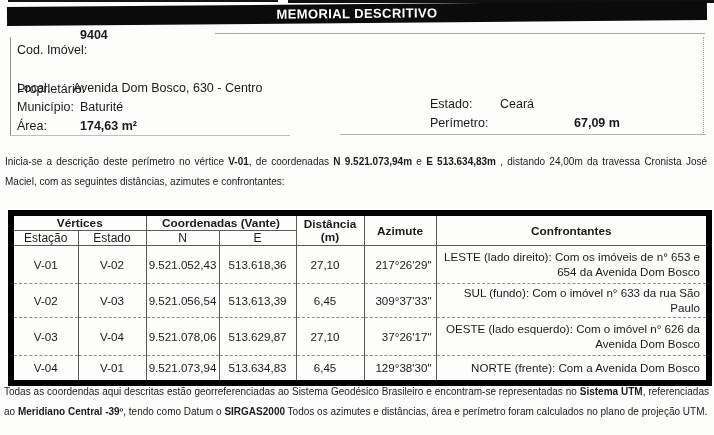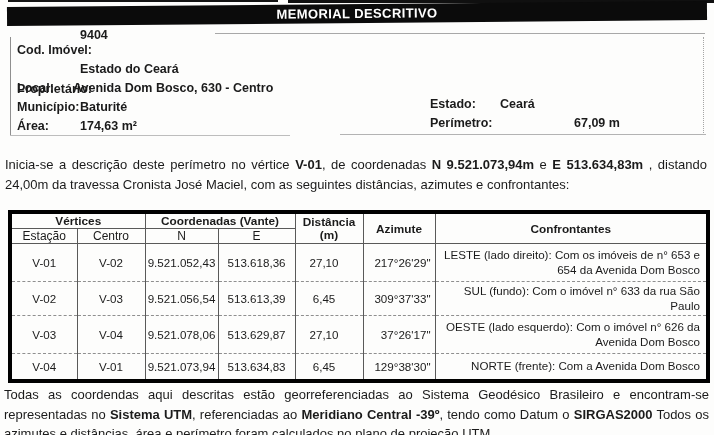--- a/index.html
+++ b/index.html
@@ -28,36 +28,36 @@
   .titlebar {
     position:absolute; left:7px; top:4px; width:700px; height:19px;
     background:#0b0b0b; transform:rotate(-0.5deg);
     display:flex; align-items:center; justify-content:center;
   }
   .titlebar span {
     color:#ffffff; font-weight:bold; font-size:13px; letter-spacing:0.4px;
   }
 
   
-  .flabel, .fvalue { position:absolute; font-size:12.5px; white-space:nowrap;font-weight:bold; }
+  .flabel, .fvalue { position:absolute; font-size:12.5px; white-space:nowrap; }
   .bold { font-weight:bold; }
 
   
   .para {
     position:absolute; text-align:justify;
-    font-size:13px; line-height:19.5px;
+    font-size:10px; line-height:19.5px;
   }
   .para .bold { font-weight:bold; }
 
   
   table.mem {
     position:absolute; left:8px; top:210px; width:698px;
     border-collapse:collapse; table-layout:fixed;
     font-size:11.6px; color:#1b1b1b;
-    border:4px solid #000000;
+    border:6px solid #000000;
   }
   .mem th, .mem td { border:1px solid #595959; padding:0; overflow:hidden; }
   .mem thead th { font-weight:bold; text-align:center; font-size:11.8px; }
   .mem thead tr.sub th { font-weight:normal; font-size:12px; }
   .mem thead tr { height:15px; }
   .mem tbody td {
     border-top:1px dashed #8f8f8f; border-bottom:1px dashed #8f8f8f;
   }
   .mem .c { text-align:center; vertical-align:middle; }
   .mem .dist { text-align:center; padding-right:10px; vertical-align:middle; }
@@ -85,21 +85,20 @@
   <div class="art art-fields-bottom2"></div>
 
   <div class="titlebar">
     <span>MEMORIAL DESCRITIVO</span>
   </div>
 
   <span class="flabel" style="left:17px; top:43px;">Cod. Imóvel:</span>
   <span class="fvalue bold" style="left:80px; top:28px;">9404</span>
 
   <span class="flabel" style="left:17px; top:62px;margin-top:20px;">Proprietário:</span>
-  <span class="fvalue" style="left:80px; top:62px;">Estado do Ceará</span>
 
   <span class="flabel" style="left:17px; top:81px;">Local:</span>
   <span class="fvalue" style="left:73px; top:81px;">Avenida Dom Bosco, 630 - Centro</span>
 
   <span class="flabel" style="left:17px; top:100px;">Município:</span>
   <span class="fvalue" style="left:80px; top:100px;">Baturité</span>
 
   <span class="flabel" style="left:430px; top:97px;">Estado:</span>
   <span class="fvalue" style="left:500px; top:97px;">Ceará</span>
 
@@ -127,21 +126,21 @@
         <th colspan="2">Coordenadas (Vante)</th>
         <th rowspan="2" class="hdr2line">
           <span>Distância</span>
           <span>(m)</span>
         </th>
         <th rowspan="2">Azimute</th>
         <th rowspan="2">Confrontantes</th>
       </tr>
       <tr class="sub">
         <th>Estação</th>
-        <th>Centro</th>
+        <th>Estado</th>
         <th>N</th>
         <th>E</th>
       </tr>
     </thead>
     <tbody>
       <tr class="r1">
         <td class="c">V-01</td>
         <td class="c">V-02</td>
         <td class="c">9.521.052,43</td>
         <td class="c">513.618,36</td>

